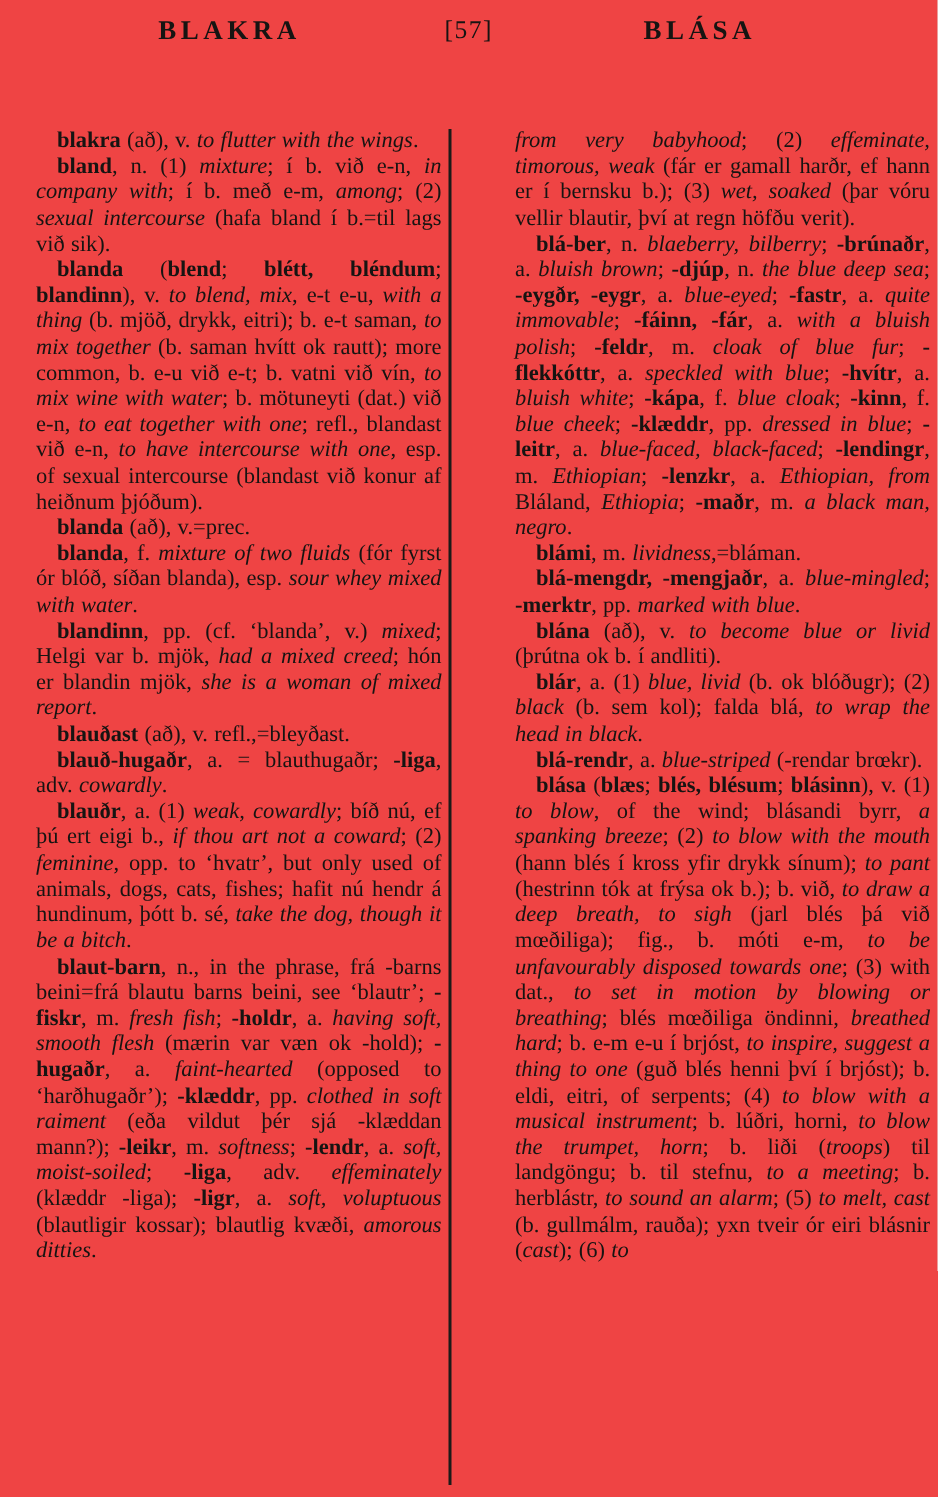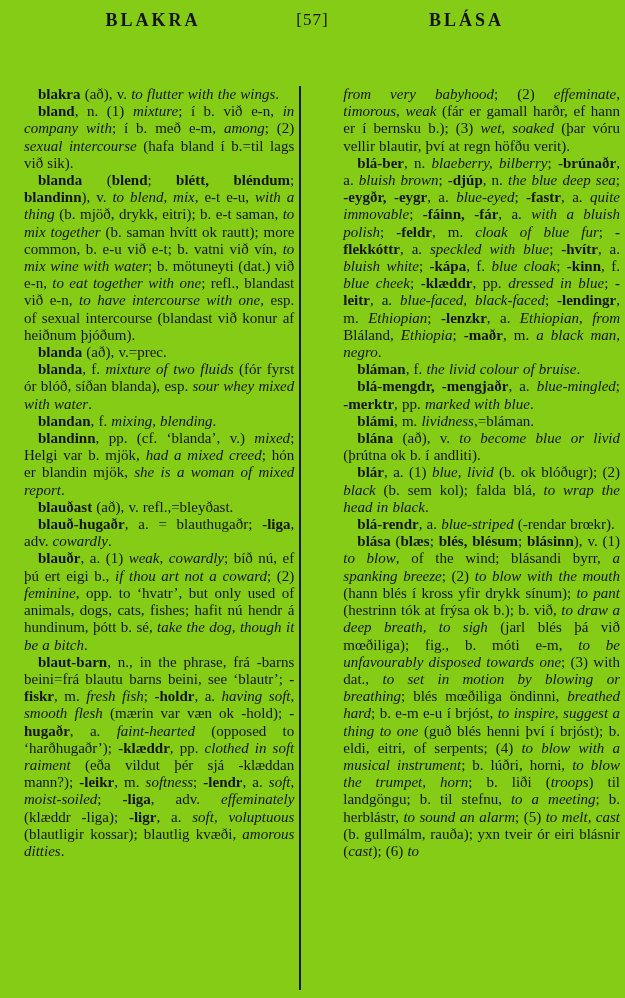--- a/index.html
+++ b/index.html
@@ -1,21 +1,21 @@
 <!DOCTYPE html>
 <html><head>
 <meta charset="utf-8">
 <style>
   html, body { margin: 0; padding: 0; background: #e8e8e4; }
   .page {
     position: relative;
     width: 625px;
     height: 998px;
     margin: 0 auto;
-    background: #84cc16;
+    background: #ef4444;
     color: #161412;
     font-family: "Liberation Serif", "DejaVu Serif", serif;
     overflow: hidden;
     box-sizing: border-box;
   }
   
   .running-head {
     position: relative;
     height: 86px;
     box-sizing: border-box;
@@ -85,34 +85,32 @@
     <div class="head-word head-right">BLÁSA</div>
   </div>
 
   <div class="columns">
     <div class="column left">
         <p class="entry"><span class="b">blakra</span><span class="r"> (að), v. </span><span class="i">to flutter with the wings</span><span class="r">.</span></p>
         <p class="entry"><span class="b">bland</span><span class="r">, n. (1) </span><span class="i">mixture</span><span class="r">; í b. við e-n, </span><span class="i">in company with</span><span class="r">; í b. með e-m, </span><span class="i">among</span><span class="r">; (2) </span><span class="i">sexual intercourse</span><span class="r"> (hafa bland í b.=til lags við sik).</span></p>
         <p class="entry"><span class="b">blanda</span><span class="r"> (</span><span class="b">blend</span><span class="r">; </span><span class="b">blétt, bléndum</span><span class="r">; </span><span class="b">blandinn</span><span class="r">), v. </span><span class="i">to blend, mix</span><span class="r">, e-t e-u, </span><span class="i">with a thing</span><span class="r"> (b. mjöð, drykk, eitri); b. e-t saman, </span><span class="i">to mix together</span><span class="r"> (b. saman hvítt ok rautt); more common, b. e-u við e-t; b. vatni við vín, </span><span class="i">to mix wine with water</span><span class="r">; b. mötuneyti (dat.) við e-n, </span><span class="i">to eat together with one</span><span class="r">; refl., blandast við e-n, </span><span class="i">to have intercourse with one</span><span class="r">, esp. of sexual intercourse (blandast við konur af heiðnum þjóðum).</span></p>
         <p class="entry"><span class="b">blanda</span><span class="r"> (að), v.=prec.</span></p>
         <p class="entry"><span class="b">blanda</span><span class="r">, f. </span><span class="i">mixture of two fluids</span><span class="r"> (fór fyrst ór blóð, síðan blanda), esp. </span><span class="i">sour whey mixed with water</span><span class="r">.</span></p>
-        <p class="entry"><span class="b">blandan</span><span class="r">, f. </span><span class="i">mixing, blending</span><span class="r">.</span></p>
         <p class="entry"><span class="b">blandinn</span><span class="r">, pp. (cf. ‘blanda’, v.) </span><span class="i">mixed</span><span class="r">; Helgi var b. mjök, </span><span class="i">had a mixed creed</span><span class="r">; hón er blandin mjök, </span><span class="i">she is a woman of mixed report</span><span class="r">.</span></p>
         <p class="entry"><span class="b">blauðast</span><span class="r"> (að), v. refl.,=bleyðast.</span></p>
         <p class="entry"><span class="b">blauð-hugaðr</span><span class="r">, a. = blauthugaðr; </span><span class="b">-liga</span><span class="r">, adv. </span><span class="i">cowardly</span><span class="r">.</span></p>
         <p class="entry"><span class="b">blauðr</span><span class="r">, a. (1) </span><span class="i">weak, cowardly</span><span class="r">; bíð nú, ef þú ert eigi b., </span><span class="i">if thou art not a coward</span><span class="r">; (2) </span><span class="i">feminine</span><span class="r">, opp. to ‘hvatr’, but only used of animals, dogs, cats, fishes; hafit nú hendr á hundinum, þótt b. sé, </span><span class="i">take the dog, though it be a bitch</span><span class="r">.</span></p>
         <p class="entry"><span class="b">blaut-barn</span><span class="r">, n., in the phrase, frá -barns beini=frá blautu barns beini, see ‘blautr’; </span><span class="b">-fiskr</span><span class="r">, m. </span><span class="i">fresh fish</span><span class="r">; </span><span class="b">-holdr</span><span class="r">, a. </span><span class="i">having soft, smooth flesh</span><span class="r"> (mærin var væn ok -hold); </span><span class="b">-hugaðr</span><span class="r">, a. </span><span class="i">faint-hearted</span><span class="r"> (opposed to ‘harðhugaðr’); </span><span class="b">-klæddr</span><span class="r">, pp. </span><span class="i">clothed in soft raiment</span><span class="r"> (eða vildut þér sjá -klæddan mann?); </span><span class="b">-leikr</span><span class="r">, m. </span><span class="i">softness</span><span class="r">; </span><span class="b">-lendr</span><span class="r">, a. </span><span class="i">soft, moist-soiled</span><span class="r">; </span><span class="b">-liga</span><span class="r">, adv. </span><span class="i">effeminately</span><span class="r"> (klæddr -liga); </span><span class="b">-ligr</span><span class="r">, a. </span><span class="i">soft, voluptuous</span><span class="r"> (blautligir kossar); blautlig kvæði, </span><span class="i">amorous ditties</span><span class="r">.</span></p>
       </div>
     <div class="divider"></div>
     <div class="column right">
         <p class="entry no-indent"><span class="i">from very babyhood</span><span class="r">; (2) </span><span class="i">effeminate, timorous, weak</span><span class="r"> (fár er gamall harðr, ef hann er í bernsku b.); (3) </span><span class="i">wet, soaked</span><span class="r"> (þar vóru vellir blautir, því at regn höfðu verit).</span></p>
         <p class="entry"><span class="b">blá-ber</span><span class="r">, n. </span><span class="i">blaeberry, bilberry</span><span class="r">; </span><span class="b">-brúnaðr</span><span class="r">, a. </span><span class="i">bluish brown</span><span class="r">; </span><span class="b">-djúp</span><span class="r">, n. </span><span class="i">the blue deep sea</span><span class="r">; </span><span class="b">-eygðr, -eygr</span><span class="r">, a. </span><span class="i">blue-eyed</span><span class="r">; </span><span class="b">-fastr</span><span class="r">, a. </span><span class="i">quite immovable</span><span class="r">; </span><span class="b">-fáinn, -fár</span><span class="r">, a. </span><span class="i">with a bluish polish</span><span class="r">; </span><span class="b">-feldr</span><span class="r">, m. </span><span class="i">cloak of blue fur</span><span class="r">; </span><span class="b">-flekkóttr</span><span class="r">, a. </span><span class="i">speckled with blue</span><span class="r">; </span><span class="b">-hvítr</span><span class="r">, a. </span><span class="i">bluish white</span><span class="r">; </span><span class="b">-kápa</span><span class="r">, f. </span><span class="i">blue cloak</span><span class="r">; </span><span class="b">-kinn</span><span class="r">, f. </span><span class="i">blue cheek</span><span class="r">; </span><span class="b">-klæddr</span><span class="r">, pp. </span><span class="i">dressed in blue</span><span class="r">; </span><span class="b">-leitr</span><span class="r">, a. </span><span class="i">blue-faced, black-faced</span><span class="r">; </span><span class="b">-lendingr</span><span class="r">, m. </span><span class="i">Ethiopian</span><span class="r">; </span><span class="b">-lenzkr</span><span class="r">, a. </span><span class="i">Ethiopian, from</span><span class="r"> Bláland, </span><span class="i">Ethiopia</span><span class="r">; </span><span class="b">-maðr</span><span class="r">, m. </span><span class="i">a black man, negro</span><span class="r">.</span></p>
-        <p class="entry"><span class="b">bláman</span><span class="r">, f. </span><span class="i">the livid colour of bruise</span><span class="r">.</span></p>
+        <p class="entry"><span class="b">blámi</span><span class="r">, m. </span><span class="i">lividness</span><span class="r">,=bláman.</span></p>
         <p class="entry"><span class="b">blá-mengdr, -mengjaðr</span><span class="r">, a. </span><span class="i">blue-mingled</span><span class="r">; </span><span class="b">-merktr</span><span class="r">, pp. </span><span class="i">marked with blue</span><span class="r">.</span></p>
-        <p class="entry"><span class="b">blámi</span><span class="r">, m. </span><span class="i">lividness</span><span class="r">,=bláman.</span></p>
         <p class="entry"><span class="b">blána</span><span class="r"> (að), v. </span><span class="i">to become blue or livid</span><span class="r"> (þrútna ok b. í andliti).</span></p>
         <p class="entry"><span class="b">blár</span><span class="r">, a. (1) </span><span class="i">blue, livid</span><span class="r"> (b. ok blóðugr); (2) </span><span class="i">black</span><span class="r"> (b. sem kol); falda blá, </span><span class="i">to wrap the head in black</span><span class="r">.</span></p>
         <p class="entry"><span class="b">blá-rendr</span><span class="r">, a. </span><span class="i">blue-striped</span><span class="r"> (-rendar brœkr).</span></p>
         <p class="entry"><span class="b">blása</span><span class="r"> (</span><span class="b">blæs</span><span class="r">; </span><span class="b">blés, blésum</span><span class="r">; </span><span class="b">blásinn</span><span class="r">), v. (1) </span><span class="i">to blow</span><span class="r">, of the wind; blásandi byrr, </span><span class="i">a spanking breeze</span><span class="r">; (2) </span><span class="i">to blow with the mouth</span><span class="r"> (hann blés í kross yfir drykk sínum); </span><span class="i">to pant</span><span class="r"> (hestrinn tók at frýsa ok b.); b. við, </span><span class="i">to draw a deep breath, to sigh</span><span class="r"> (jarl blés þá við mœðiliga); fig., b. móti e-m, </span><span class="i">to be unfavourably disposed towards one</span><span class="r">; (3) with dat., </span><span class="i">to set in motion by blowing or breathing</span><span class="r">; blés mœðiliga öndinni, </span><span class="i">breathed hard</span><span class="r">; b. e-m e-u í brjóst, </span><span class="i">to inspire, suggest a thing to one</span><span class="r"> (guð blés henni því í brjóst); b. eldi, eitri, of serpents; (4) </span><span class="i">to blow with a musical instrument</span><span class="r">; b. lúðri, horni, </span><span class="i">to blow the trumpet, horn</span><span class="r">; b. liði (</span><span class="i">troops</span><span class="r">) til landgöngu; b. til stefnu, </span><span class="i">to a meeting</span><span class="r">; b. herblástr, </span><span class="i">to sound an alarm</span><span class="r">; (5) </span><span class="i">to melt, cast</span><span class="r"> (b. gullmálm, rauða); yxn tveir ór eiri blásnir (</span><span class="i">cast</span><span class="r">); (6) </span><span class="i">to</span></p>
       </div>
   </div>
 
 </div>
 
 </body></html>

